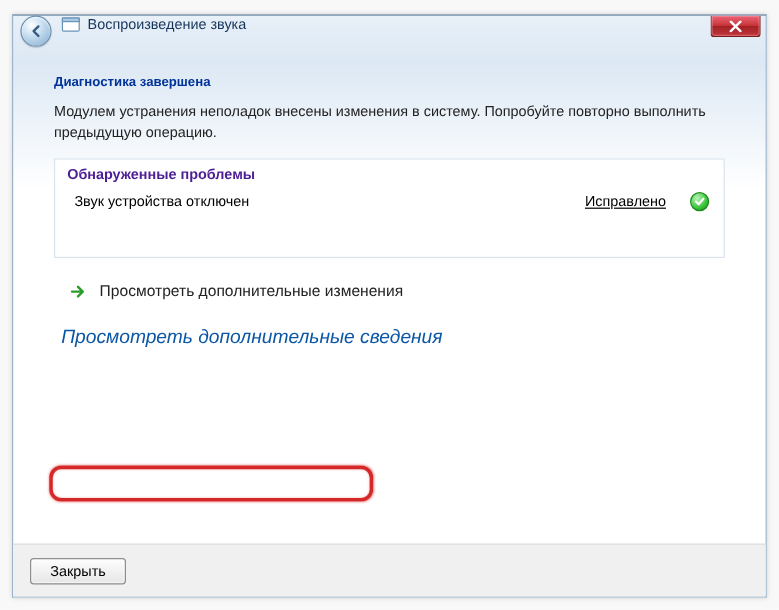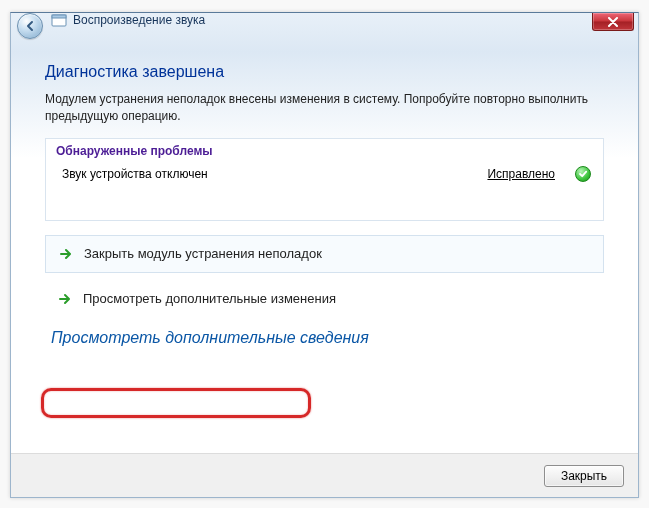--- a/index.html
+++ b/index.html
@@ -70,22 +70,23 @@
   }
   .title-text {
     color: #16345a;
     font-size: 12px;
   }
   .content {
     padding: 6px 34px 10px 34px;
   }
   .heading {
     color: #003399;
-    font-size: 16px;
+    font-size: 11px;
     margin: 6px 0 10px 0;
+    font-weight: bold;
   }
   .desc {
     color: #222;
     font-size: 12px;
     line-height: 1.45;
     margin-bottom: 12px;
   }
   .panel {
     border: 1px solid #d9e4ef;
     background: #fff;
@@ -161,21 +162,21 @@
   }
 
   .footer {
     position: absolute;
     bottom: 0; left: 0; right: 0;
     height: 44px;
     background: #f0f0f0;
     border-top: 1px solid #dcdcdc;
     display: flex;
     align-items: center;
-    justify-content: flex-end;
+    justify-content: flex-start;
     padding: 0 14px;
   }
   .btn {
     min-width: 80px;
     height: 22px;
     font-size: 12px;
     background: linear-gradient(to bottom, #fdfdfd, #e6e6e6);
     border: 1px solid #8e8e8e;
     border-radius: 3px;
     padding: 0 14px;
@@ -221,28 +222,20 @@
           <span class="status">Исправлено</span>
           <span class="check">
             <svg width="10" height="10" viewBox="0 0 10 10">
               <path d="M2 5 L4.2 7.2 L8.2 2.6" stroke="#fff" stroke-width="1.8" fill="none" stroke-linecap="round" stroke-linejoin="round"></path>
             </svg>
           </span>
         </div>
         <div class="panel-gap"></div>
       </div>
 
-      <div class="action-button">
-        <span class="arrow-icon">
-          <svg width="14" height="14" viewBox="0 0 14 14">
-            <path d="M2 7 H10 M7 3 L11 7 L7 11" stroke="#2a9d2a" stroke-width="2" fill="none" stroke-linecap="round" stroke-linejoin="round"></path>
-          </svg>
-        </span>
-        <span class="action-label">Закрыть модуль устранения неполадок</span>
-      </div>
 
       <div class="action-plain">
         <span class="arrow-icon">
           <svg width="14" height="14" viewBox="0 0 14 14">
             <path d="M2 7 H10 M7 3 L11 7 L7 11" stroke="#2a9d2a" stroke-width="2" fill="none" stroke-linecap="round" stroke-linejoin="round"></path>
           </svg>
         </span>
         <span class="action-label">Просмотреть дополнительные изменения</span>
       </div>
 

